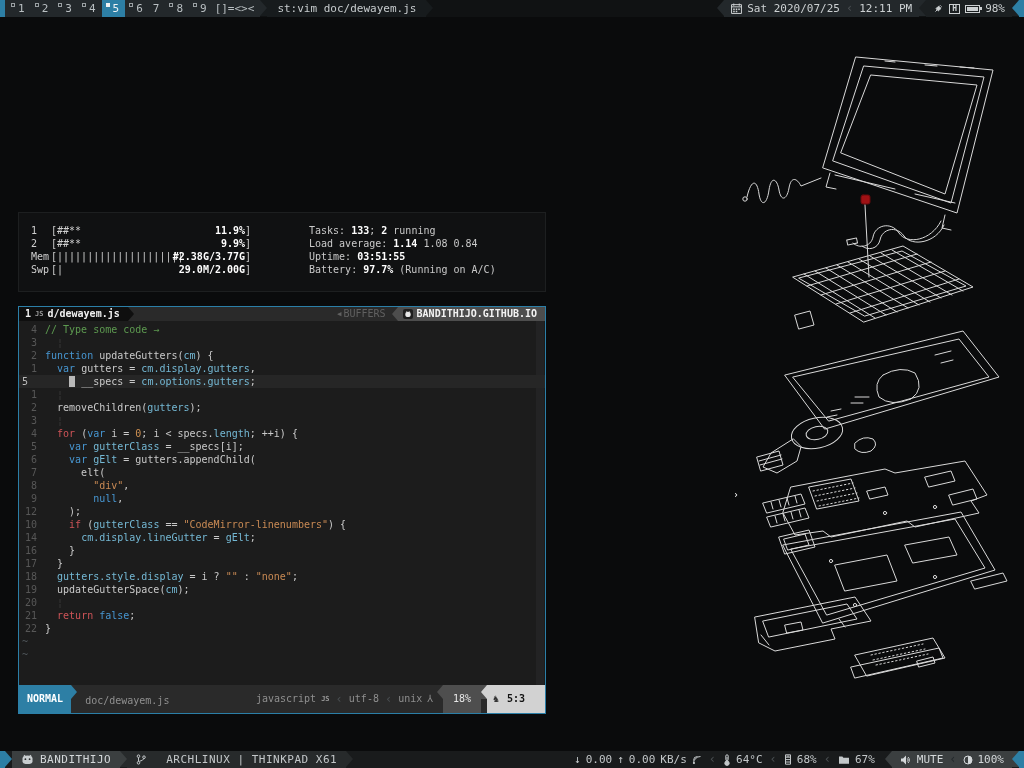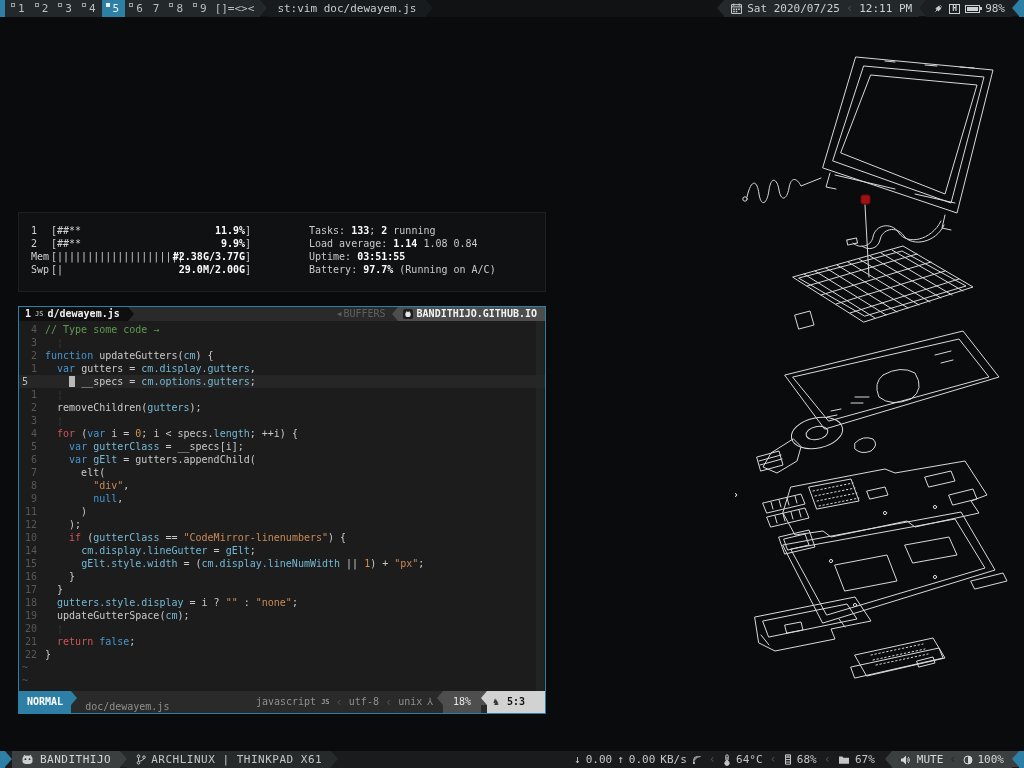--- a/index.html
+++ b/index.html
@@ -57,31 +57,31 @@
   .code{position:relative;flex:1;overflow:hidden;padding-top:2px;}
   .colorcol{position:absolute;top:0;bottom:0;right:1px;width:8px;background:#232324;z-index:0;}
   .cline{position:relative;z-index:1;display:flex;height:13px;line-height:13px;white-space:pre;}
   .cline.cl{background:#262626;}
   .gut{width:26px;padding-right:8px;text-align:right;color:#575757;flex:none;}
   .gut.gcur{text-align:left;padding-left:3px;color:#bcbcbc;}
   .gut.gtilde{text-align:left;padding-left:3px;color:#4f565a;}
   .sy-p{color:#c9c9c9;} .sy-c{color:#5d9a50;} .sy-k{color:#4796d1;} .sy-r{color:#cf5458;}
   .sy-i{color:#74b8d4;} .sy-s{color:#c98a54;} .sy-n{color:#cf9152;} .sy-l{color:#4796d1;}
   .sy-x{background:#b9b9b9;color:#b9b9b9;} .sy-g{color:#3a3a3a;}
-  .statusline{height:22px;display:flex;align-items:stretch;background:#2a2a2a;line-height:14px;color:#8f8f8f;}
+  .statusline{height:28px;display:flex;align-items:stretch;background:#2a2a2a;line-height:14px;color:#8f8f8f;}
   .mode{display:flex;align-items:center;background:#2d7fa5;color:#fff;font-weight:bold;padding:0 8px;}
   .sl-file{display:flex;align-items:center;padding:16px 8px;}
   .sl-right{display:flex;align-items:center;gap:5px;padding-right:4px;}
   .sl-scroll{display:flex;align-items:center;background:#4e4e4e;color:#e8e8e8;padding:0 10px;}
   .sl-pos{display:flex;align-items:center;gap:8px;background:#d2d2d2;color:#141414;font-weight:bold;padding:0 10px 0 6px;min-width:58px;}
   .sl-pos .pony{color:#333;font-weight:normal;}
 
   
   .bseg-user{display:flex;align-items:center;gap:6px;background:#3b3f40;color:#d4d8da;padding:0 9px;letter-spacing:.5px;}
-  .bseg-sys{display:flex;align-items:center;gap:5px;background:#272a2b;color:#c3c7c9;padding:0 9px;letter-spacing:.5px;}
+  .bseg-sys{display:flex;align-items:center;gap:20px;background:#272a2b;color:#c3c7c9;padding:0 9px;letter-spacing:.5px;}
   .bstats{display:flex;align-items:center;gap:5px;color:#c3c7c9;padding:0 6px;}
   .bseg-av{display:flex;align-items:center;gap:5px;background:#3b3f40;color:#d4d8da;padding:0 8px;}
   svg.ic{display:block;}
   svg.ic *{vector-effect:non-scaling-stroke;}
 </style>
 </head>
 <body>
 
 <div id="desktop">
 
@@ -303,25 +303,23 @@
           <div class="cline cl"><span class="gut gcur">5</span><span class="ltxt"><span class="sy-p">    </span><span class="sy-x"> </span><span class="sy-p"> __specs = </span><span class="sy-i">cm.options.gutters</span><span class="sy-p">;</span></span></div>
           <div class="cline"><span class="gut">1</span><span class="ltxt"><span class="sy-p">  </span><span class="sy-g">¦</span></span></div>
           <div class="cline"><span class="gut">2</span><span class="ltxt"><span class="sy-p">  removeChildren(</span><span class="sy-i">gutters</span><span class="sy-p">);</span></span></div>
           <div class="cline"><span class="gut">3</span><span class="ltxt"><span class="sy-p">  </span><span class="sy-g">¦</span></span></div>
           <div class="cline"><span class="gut">4</span><span class="ltxt"><span class="sy-p">  </span><span class="sy-r">for</span><span class="sy-p"> (</span><span class="sy-k">var</span><span class="sy-p"> i = </span><span class="sy-n">0</span><span class="sy-p">; i &lt; specs.</span><span class="sy-i">length</span><span class="sy-p">; ++i) {</span></span></div>
           <div class="cline"><span class="gut">5</span><span class="ltxt"><span class="sy-p">    </span><span class="sy-k">var</span><span class="sy-p"> </span><span class="sy-i">gutterClass</span><span class="sy-p"> = __specs[i];</span></span></div>
           <div class="cline"><span class="gut">6</span><span class="ltxt"><span class="sy-p">    </span><span class="sy-k">var</span><span class="sy-p"> </span><span class="sy-i">gElt</span><span class="sy-p"> = gutters.appendChild(</span></span></div>
           <div class="cline"><span class="gut">7</span><span class="ltxt"><span class="sy-p">      elt(</span></span></div>
           <div class="cline"><span class="gut">8</span><span class="ltxt"><span class="sy-p">        </span><span class="sy-s">"div"</span><span class="sy-p">,</span></span></div>
           <div class="cline"><span class="gut">9</span><span class="ltxt"><span class="sy-p">        </span><span class="sy-l">null</span><span class="sy-p">,</span></span></div>
-          <div class="cline"><span class="gut">11</span><span class="ltxt"><span class="sy-p">      )</span></span></div>
           <div class="cline"><span class="gut">12</span><span class="ltxt"><span class="sy-p">    );</span></span></div>
           <div class="cline"><span class="gut">10</span><span class="ltxt"><span class="sy-p">    </span><span class="sy-r">if</span><span class="sy-p"> (</span><span class="sy-i">gutterClass</span><span class="sy-p"> == </span><span class="sy-s">"CodeMirror-linenumbers"</span><span class="sy-p">) {</span></span></div>
           <div class="cline"><span class="gut">14</span><span class="ltxt"><span class="sy-p">      </span><span class="sy-i">cm.display.lineGutter</span><span class="sy-p"> = </span><span class="sy-i">gElt</span><span class="sy-p">;</span></span></div>
-          <div class="cline"><span class="gut">15</span><span class="ltxt"><span class="sy-p">      </span><span class="sy-i">gElt.style.width</span><span class="sy-p"> = (</span><span class="sy-i">cm.display.lineNumWidth</span><span class="sy-p"> || </span><span class="sy-n">1</span><span class="sy-p">) + </span><span class="sy-s">"px"</span><span class="sy-p">;</span></span></div>
           <div class="cline"><span class="gut">16</span><span class="ltxt"><span class="sy-p">    }</span></span></div>
           <div class="cline"><span class="gut">17</span><span class="ltxt"><span class="sy-p">  }</span></span></div>
           <div class="cline"><span class="gut">18</span><span class="ltxt"><span class="sy-p">  </span><span class="sy-i">gutters.style.display</span><span class="sy-p"> = i ? </span><span class="sy-s">""</span><span class="sy-p"> : </span><span class="sy-s">"none"</span><span class="sy-p">;</span></span></div>
           <div class="cline"><span class="gut">19</span><span class="ltxt"><span class="sy-p">  updateGutterSpace(</span><span class="sy-i">cm</span><span class="sy-p">);</span></span></div>
           <div class="cline"><span class="gut">20</span><span class="ltxt"><span class="sy-p">  </span><span class="sy-g">¦</span></span></div>
           <div class="cline"><span class="gut">21</span><span class="ltxt"><span class="sy-p">  </span><span class="sy-r">return</span><span class="sy-p"> </span><span class="sy-l">false</span><span class="sy-p">;</span></span></div>
           <div class="cline"><span class="gut">22</span><span class="ltxt"><span class="sy-p">}</span></span></div>
           <div class="cline"><span class="gut gtilde">~</span><span class="ltxt"></span></div>
           <div class="cline"><span class="gut gtilde">~</span><span class="ltxt"></span></div>
         </div>

